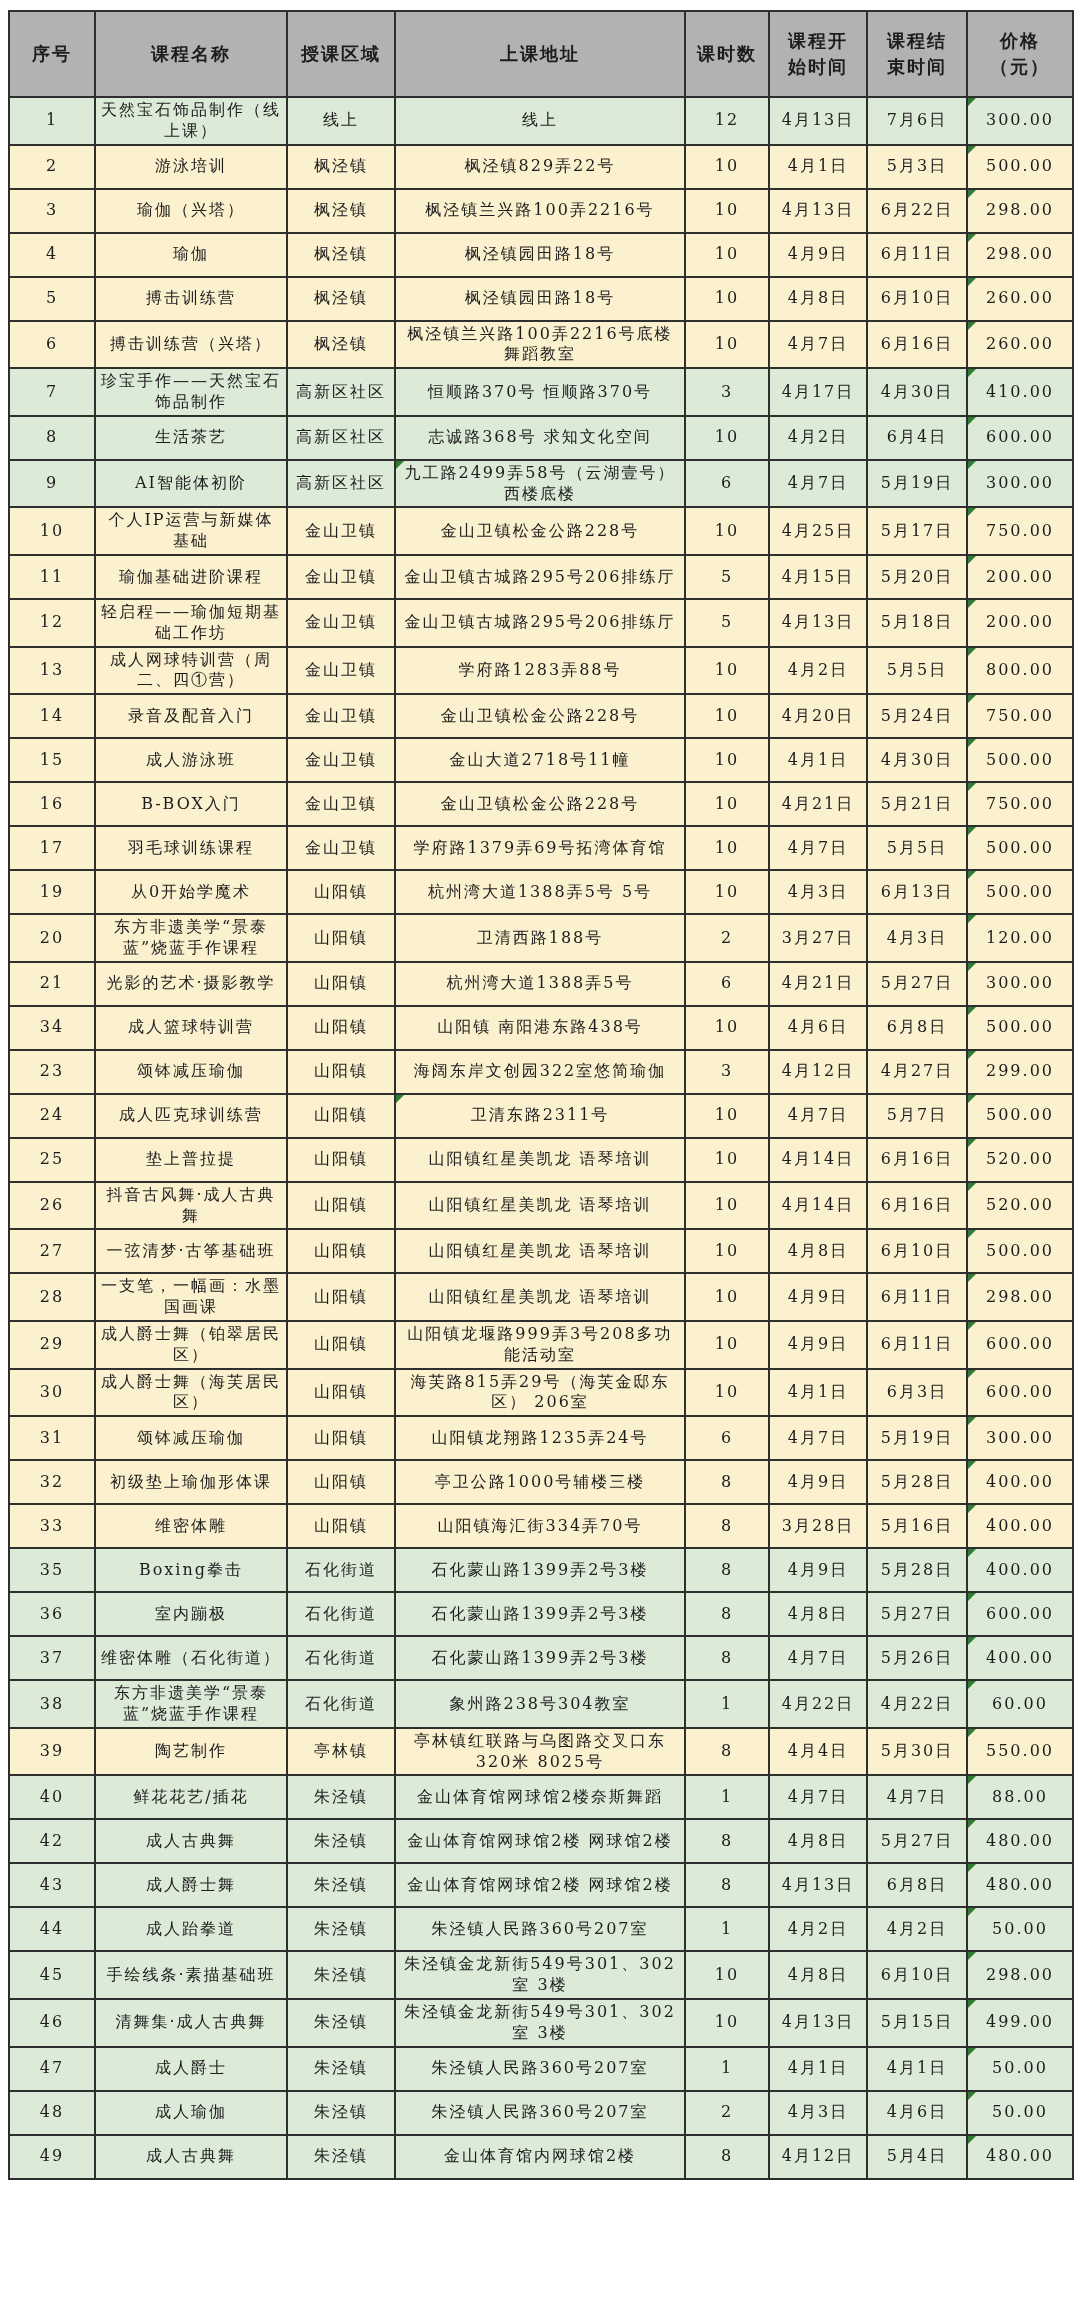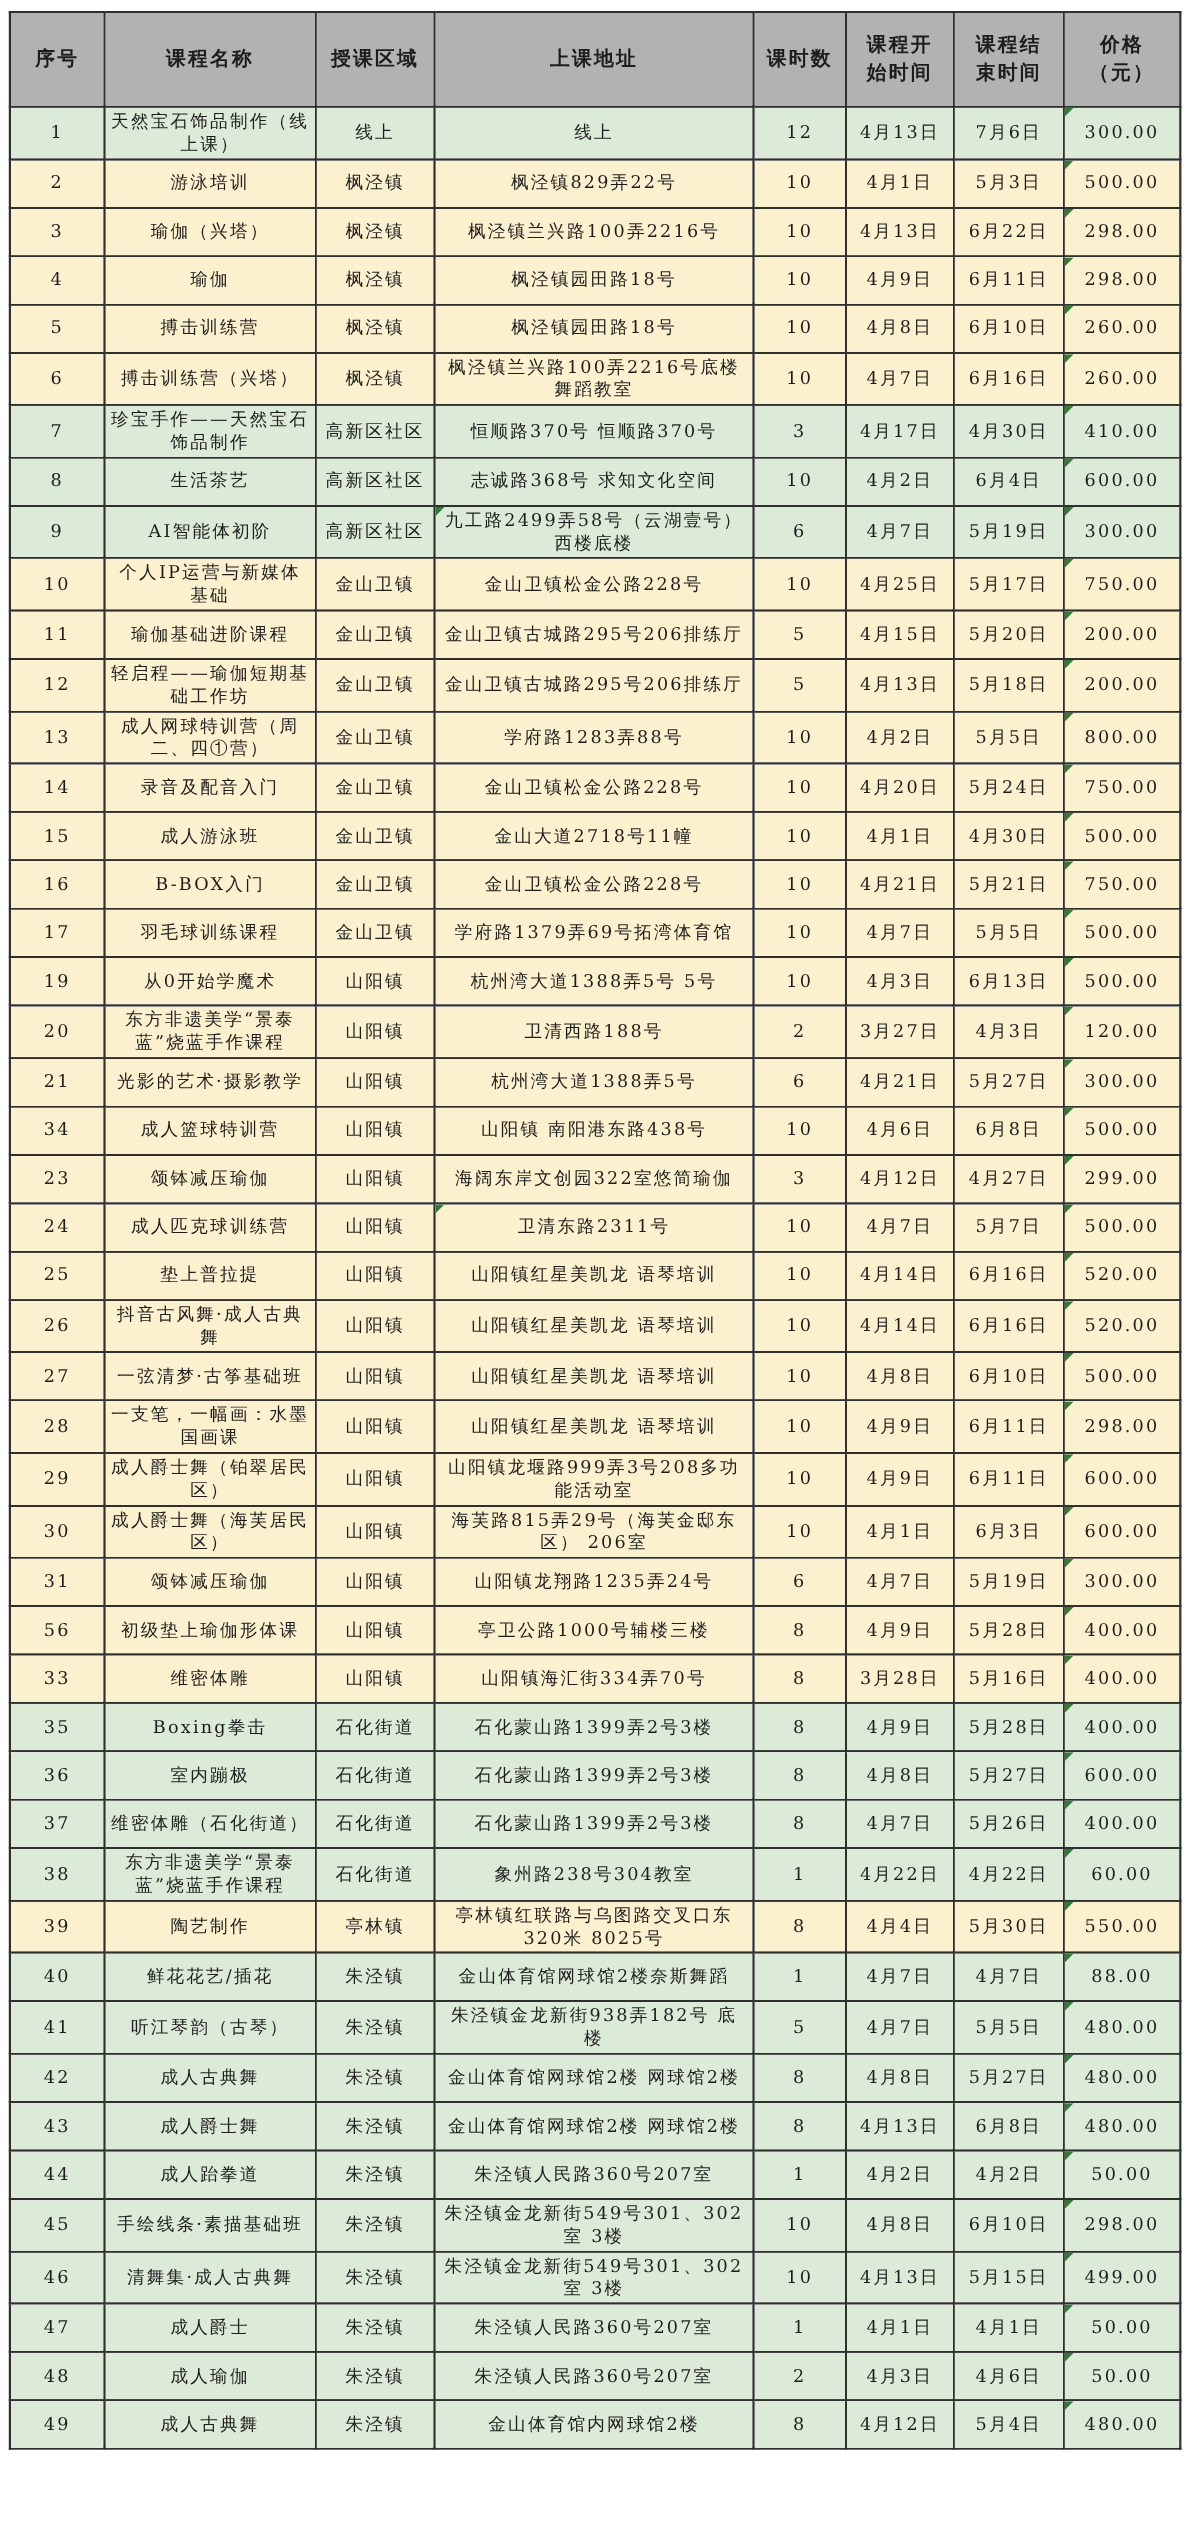--- a/index.html
+++ b/index.html
@@ -342,21 +342,21 @@
     <td>31</td>
     <td>颂钵减压瑜伽</td>
     <td>山阳镇</td>
     <td>山阳镇龙翔路1235弄24号</td>
     <td>6</td>
     <td>4月7日</td>
     <td>5月19日</td>
     <td>300.00<i class="tri"></i></td>
   </tr>
         <tr class="theme-yellow">
-    <td>56</td>
+    <td>32</td>
     <td>初级垫上瑜伽形体课</td>
     <td>山阳镇</td>
     <td>亭卫公路1000号辅楼三楼</td>
     <td>8</td>
     <td>4月9日</td>
     <td>5月28日</td>
     <td>400.00<i class="tri"></i></td>
   </tr>
         <tr class="theme-yellow">
     <td>33</td>
@@ -422,30 +422,20 @@
     <td>40</td>
     <td>鲜花花艺/插花</td>
     <td>朱泾镇</td>
     <td>金山体育馆网球馆2楼奈斯舞蹈</td>
     <td>1</td>
     <td>4月7日</td>
     <td>4月7日</td>
     <td>88.00<i class="tri"></i></td>
   </tr>
         <tr class="theme-green">
-    <td>41</td>
-    <td>听江琴韵（古琴）</td>
-    <td>朱泾镇</td>
-    <td>朱泾镇金龙新街938弄182号 底楼</td>
-    <td>5</td>
-    <td>4月7日</td>
-    <td>5月5日</td>
-    <td>480.00<i class="tri"></i></td>
-  </tr>
-        <tr class="theme-green">
     <td>42</td>
     <td>成人古典舞</td>
     <td>朱泾镇</td>
     <td>金山体育馆网球馆2楼 网球馆2楼</td>
     <td>8</td>
     <td>4月8日</td>
     <td>5月27日</td>
     <td>480.00<i class="tri"></i></td>
   </tr>
         <tr class="theme-green">

